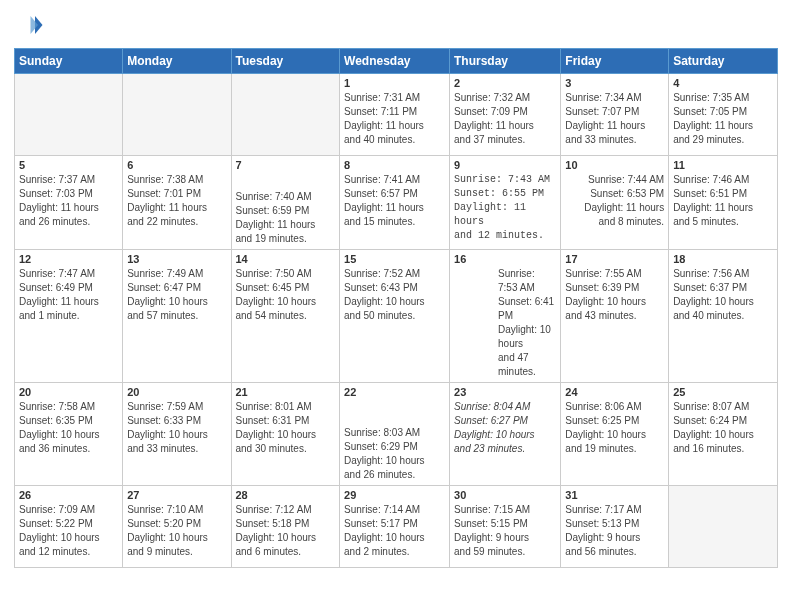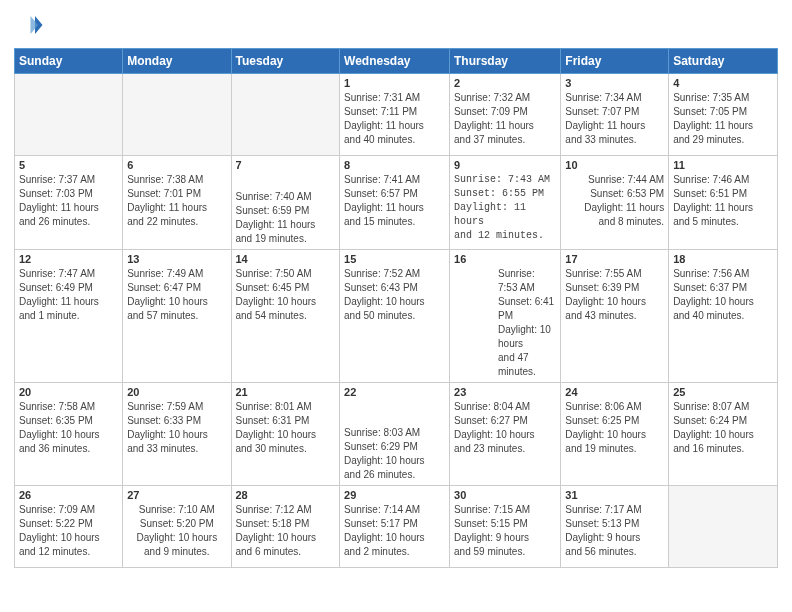--- a/index.html
+++ b/index.html
@@ -279,21 +279,21 @@
           </td>
           <td>
             <div class="day-num">22</div>
             <div class="day-info" style="white-space: pre-line; margin-top: 28px;">Sunrise: 8:03 AM
 Sunset: 6:29 PM
 Daylight: 10 hours
 and 26 minutes.</div>
           </td>
           <td>
             <div class="day-num">23</div>
-            <div class="day-info" style="white-space: pre-line;">Sunrise: 8:04 AM
+            <div class="day-info" style="white-space: pre-line; font-style: italic;">Sunrise: 8:04 AM
 Sunset: 6:27 PM
 Daylight: 10 hours
 and 23 minutes.</div>
           </td>
           <td>
             <div class="day-num">24</div>
             <div class="day-info" style="white-space: pre-line;">Sunrise: 8:06 AM
 Sunset: 6:25 PM
 Daylight: 10 hours
 and 19 minutes.</div>
@@ -309,21 +309,21 @@
         <tr>
           <td>
             <div class="day-num">26</div>
             <div class="day-info" style="white-space: pre-line;">Sunrise: 7:09 AM
 Sunset: 5:22 PM
 Daylight: 10 hours
 and 12 minutes.</div>
           </td>
           <td>
             <div class="day-num">27</div>
-            <div class="day-info" style="white-space: pre-line; text-align: center;">Sunrise: 7:10 AM
+            <div class="day-info" style="white-space: pre-line;">Sunrise: 7:10 AM
 Sunset: 5:20 PM
 Daylight: 10 hours
 and 9 minutes.</div>
           </td>
           <td>
             <div class="day-num">28</div>
             <div class="day-info" style="white-space: pre-line;">Sunrise: 7:12 AM
 Sunset: 5:18 PM
 Daylight: 10 hours
 and 6 minutes.</div>

